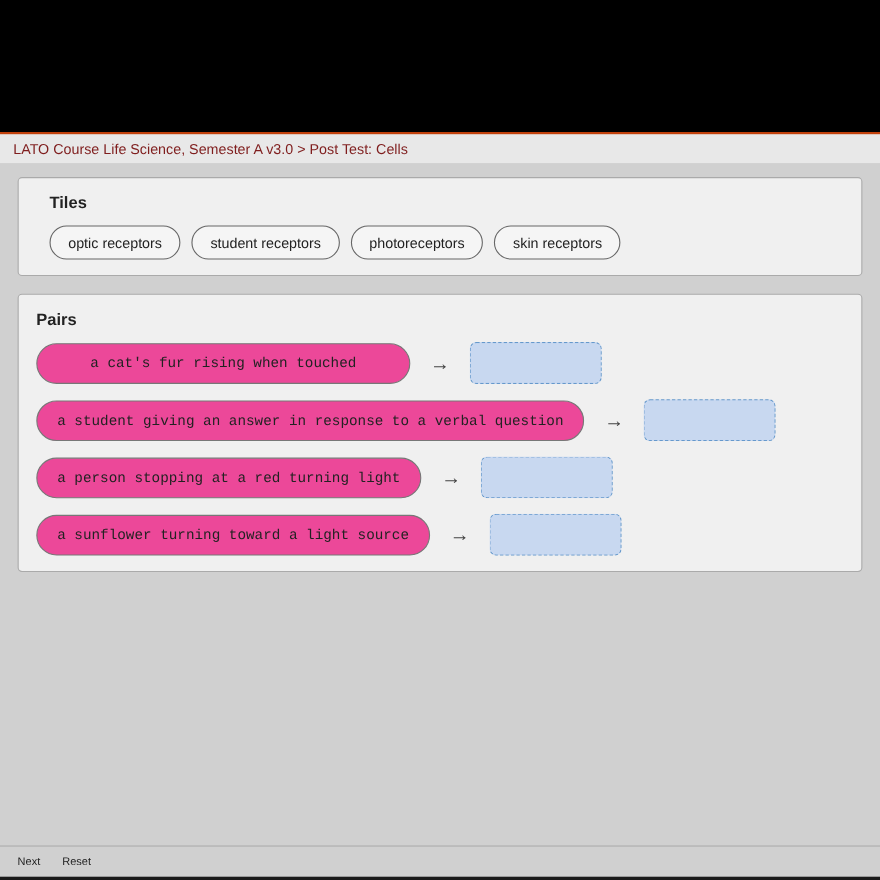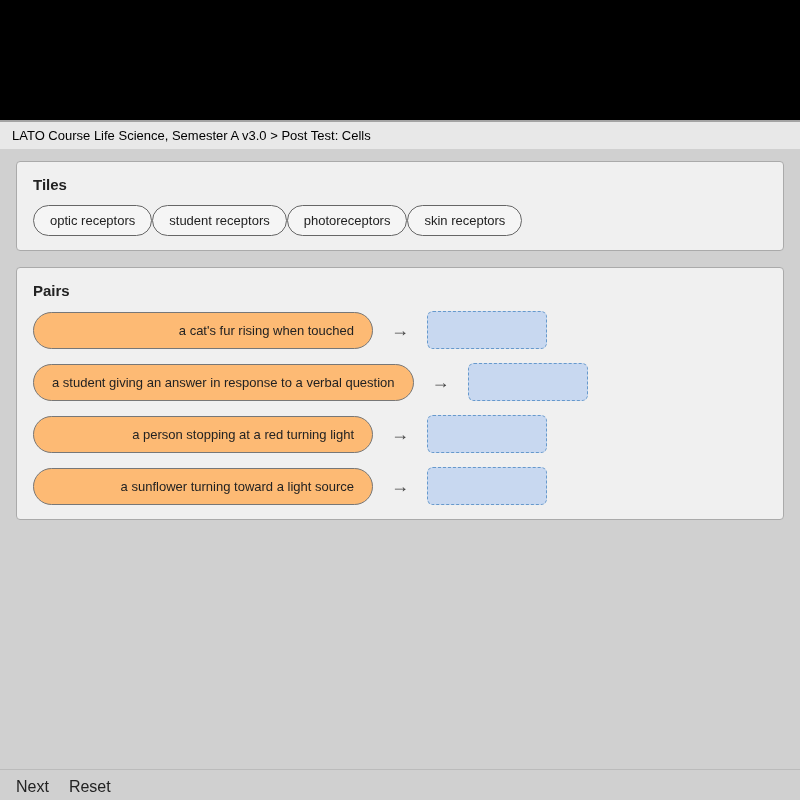--- a/index.html
+++ b/index.html
@@ -17,51 +17,52 @@
     }
 
     .top-black {
       background: #000;
       height: 120px;
       width: 100%;
     }
 
     .browser-bar {
       background: #e8e8e8;
-      border-top: 2px solid #a3a3a3;
+      border-top: 2px solid #c2410c;
       padding: 6px 12px;
       font-size: 13px;
-      color: #000000;
+      color: #7f1d1d;
       font-weight: 500;
     }
 
     .main-content {
       background: #d0d0d0;
       padding: 12px 16px;
       height: 620px;
     }
 
     .tiles-section {
       background: #f0f0f0;
       border: 1px solid #aaa;
       border-radius: 4px;
-      padding: 14px 16px;
+      padding: 14px 28px;
       margin-bottom: 16px;
     }
 
     .section-title {
       font-size: 15px;
       font-weight: bold;
       color: #222;
       margin-bottom: 12px;
     }
 
     .tiles-row {
       display: flex;
       flex-direction: row;
+      gap: 10px;
       flex-wrap: wrap;
     }
 
     .tile-chip {
       border: 1px solid #666;
       border-radius: 20px;
       background: #f5f5f5;
       padding: 7px 16px;
       font-size: 13px;
       color: #222;
@@ -82,26 +83,27 @@
       gap: 10px;
     }
 
     .pairs-row:last-child {
       margin-bottom: 0;
     }
 
     .pair-left {
       border: 1px solid #777;
       border-radius: 20px;
-      background: #fdba74;
+      background: #ec4899;
       padding: 10px 18px;
       font-size: 13px;
       color: #222;
       min-width: 340px;
-      text-align: right;
+      text-align: center;
+      font-family: Liberation Mono, monospace;
     }
 
     .pair-arrow {
       font-size: 18px;
       color: #444;
       margin: 0 8px;
     }
 
     .pair-right {
       border: 1px dashed #6699cc;
@@ -113,21 +115,21 @@
 
     .bottom-bar {
       background: #d0d0d0;
       padding: 8px 16px;
       display: flex;
       gap: 20px;
       border-top: 1px solid #bbb;
     }
 
     .bottom-btn {
-      font-size: 16px;
+      font-size: 10px;
       color: #222;
       cursor: pointer;
       background: none;
       border: none;
       font-family: Arial, sans-serif;
     }
   </style>
 </head>
 <body>
 

